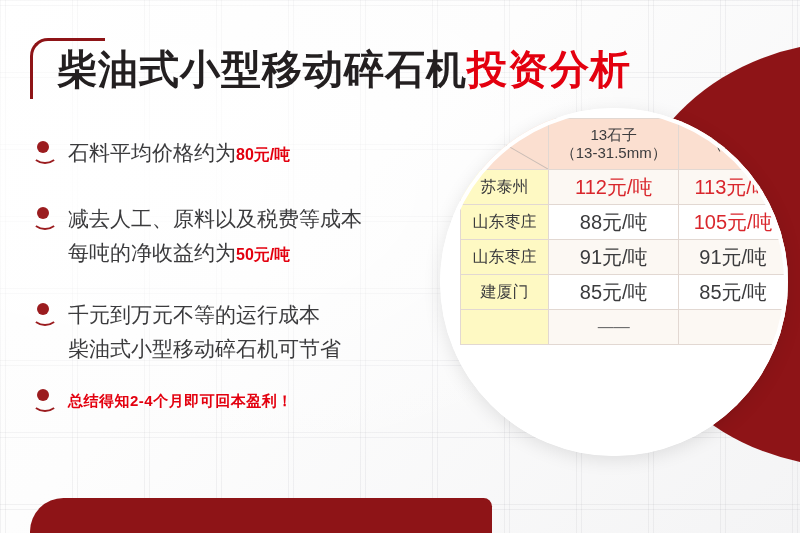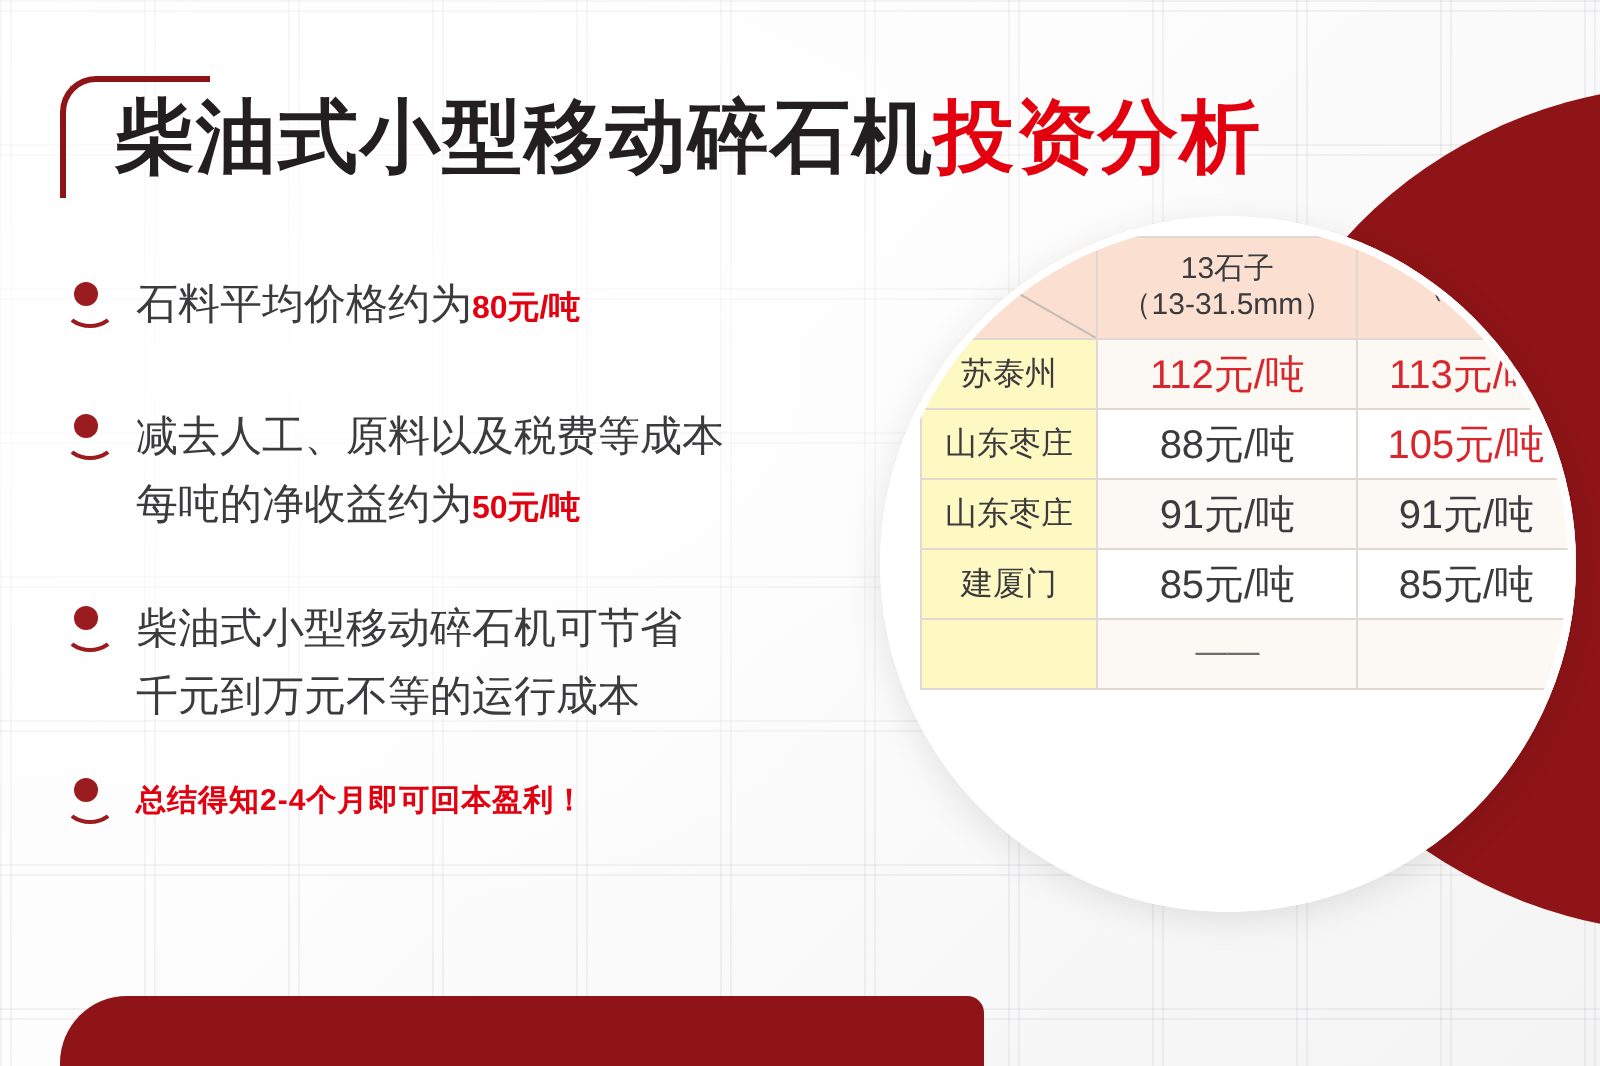--- a/index.html
+++ b/index.html
@@ -184,22 +184,22 @@
       </span>
       <div class="b-line"><span>减去人工、原料以及税费等成本</span></div>
       <div class="b-line"><span>每吨的净收益约为</span><span class="hl">50元/吨</span></div>
     </div>
 
     <div class="bullet-row gap-c">
       <span class="bullet-icon">
         <span class="dot"></span>
           <span class="arc"></span>
       </span>
+      <div class="b-line"><span>千元到万元不等的运行成本</span></div>
       <div class="b-line"><span>柴油式小型移动碎石机可节省</span></div>
-      <div class="b-line"><span>千元到万元不等的运行成本</span></div>
     </div>
 
     <div class="bullet-row">
       <span class="bullet-icon">
         <span class="dot"></span>
           <span class="arc"></span>
       </span>
       <div class="b-line strong"><span>总结得知2-4个月即可回本盈利！</span></div>
     </div>
 

